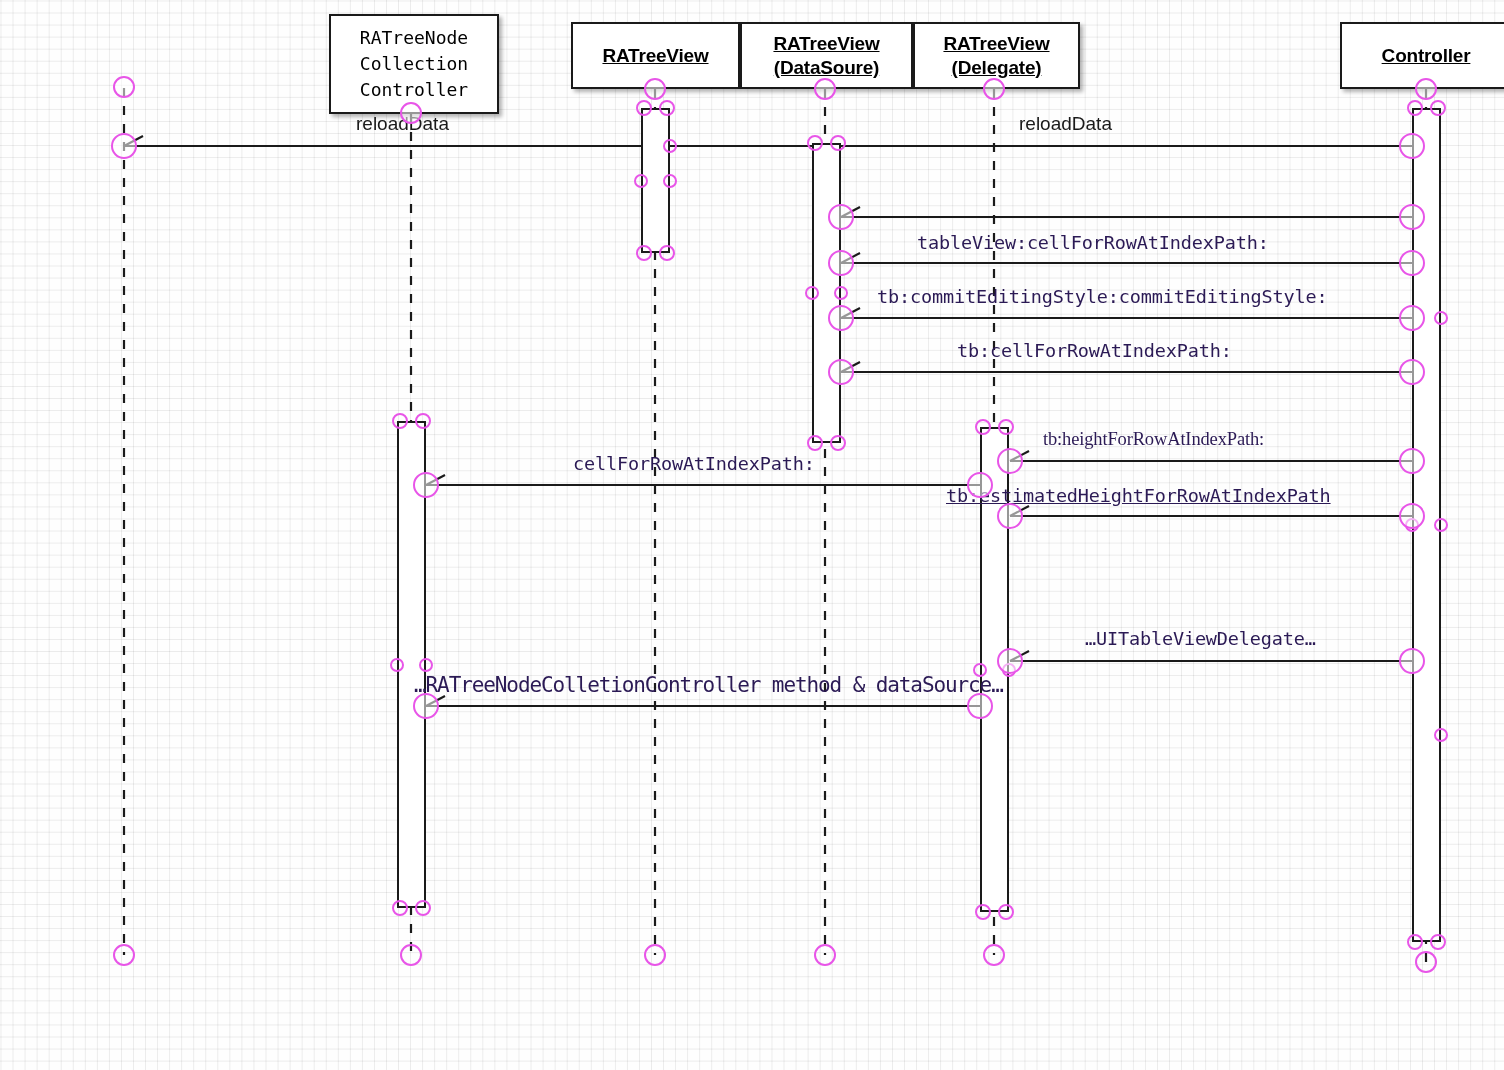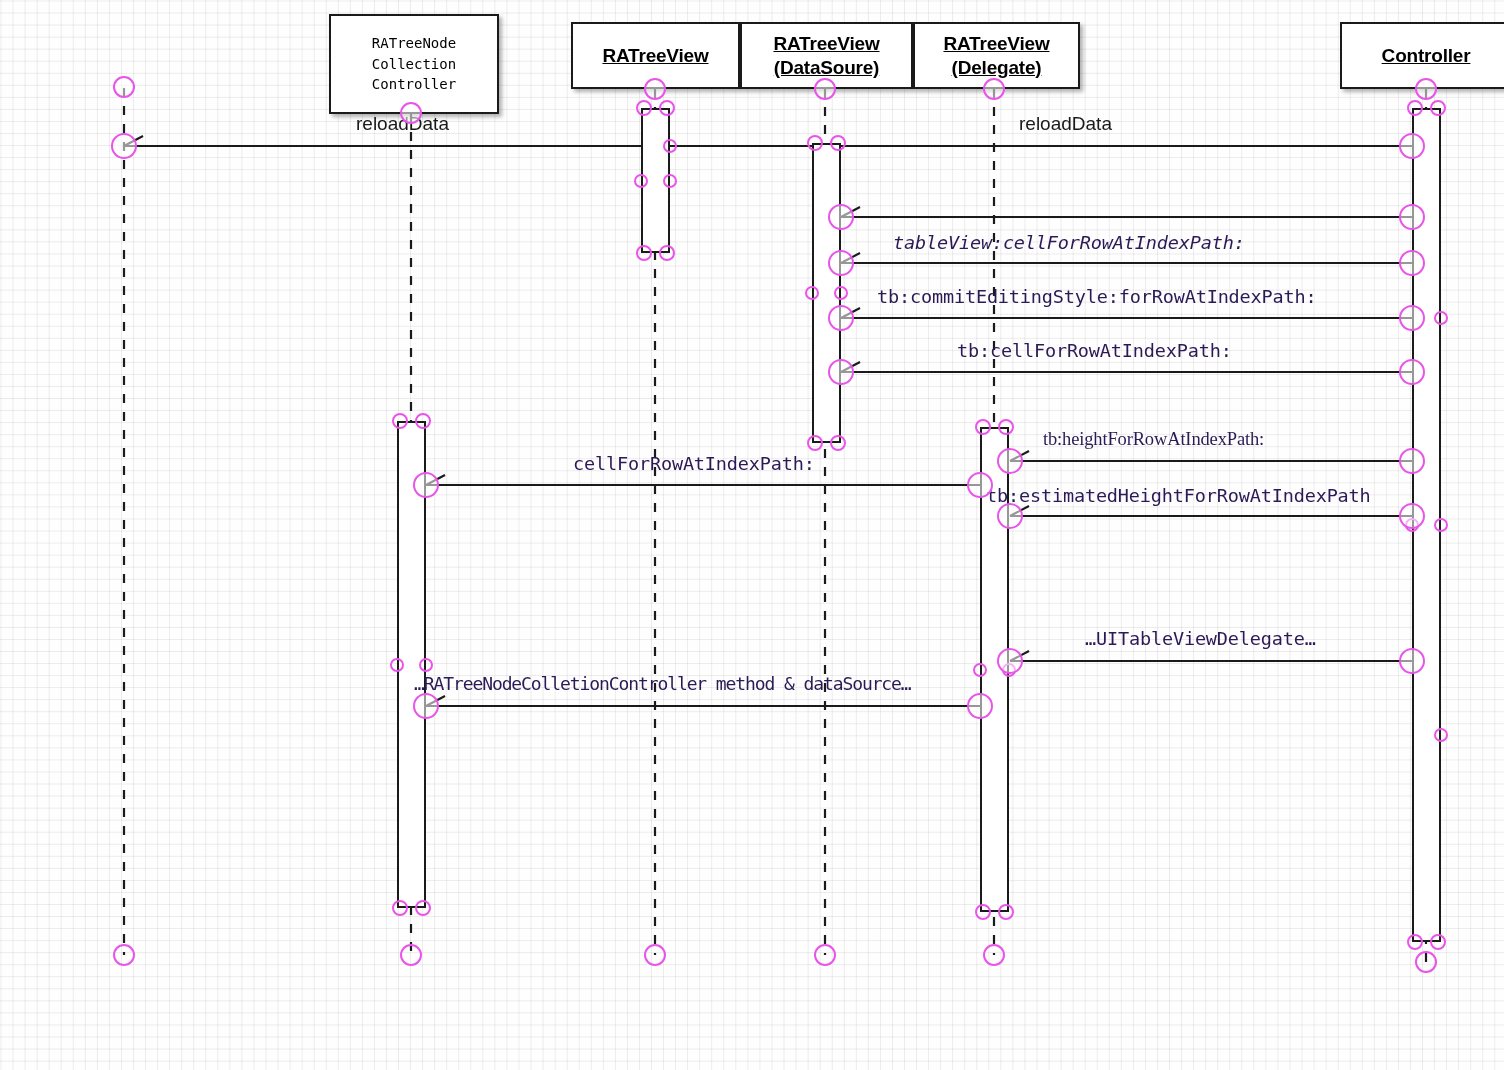--- a/index.html
+++ b/index.html
@@ -44,21 +44,21 @@
     font-family: "Liberation Sans", sans-serif;
     font-weight: bold;
     font-size: 19px;
     color: #000000;
     text-decoration: underline;
     line-height: 1.25;
     letter-spacing: -0.2px;
   }
   .lbl-mono {
     font-family: "DejaVu Sans Mono", monospace;
-    font-size: 14px;
+    font-size: 18px;
     color: #000000;
     line-height: 1.46;
     white-space: pre-line;
   }
   .lbl-cjk {
     font-family: "DejaVu Sans", sans-serif;
     font-weight: bold;
     font-size: 22px;
     color: #000000;
     text-decoration: underline;
@@ -73,21 +73,21 @@
     letter-spacing: -0.15px;
   }
   .msg-label.sans {
     font-family: "Liberation Sans", sans-serif;
     color: #1a1a1a;
     font-size: 19px;
     letter-spacing: 0;
   }
   .msg-label.narrow {
     letter-spacing: -1.1px;
-    font-size: 18px;
+    font-size: 21px;
     text-align: center;
   }
   .activation {
     position: absolute;
     background: #ffffff;
     border: 2.2px solid #1a1a1a;
     box-sizing: border-box;
     z-index: 6;
   }
   .handle {
@@ -166,26 +166,26 @@
   </div>
 
   <div class="activation" style="left:641px;top:108px;width:29px;height:145px;"></div>
   <div class="activation" style="left:812px;top:143px;width:29px;height:300px;"></div>
   <div class="activation" style="left:397px;top:421px;width:29px;height:487px;"></div>
   <div class="activation" style="left:980px;top:427px;width:29px;height:485px;"></div>
   <div class="activation" style="left:1412px;top:108px;width:29px;height:834px;"></div>
 
   <div class="msg-label sans" style="left:356px;top:113px;">reloadData</div>
   <div class="msg-label sans" style="left:1019px;top:113px;">reloadData</div>
-  <div class="msg-label" style="left:893px;top:232px;font-style:italic;">tableView:cellForRowAtIndexPath:</div>
-  <div class="msg-label" style="left:877px;top:286px;">tb:commitEditingStyle:forRowAtIndexPath:</div>
+  <div class="msg-label" style="left:917px;top:232px;">tableView:cellForRowAtIndexPath:</div>
+  <div class="msg-label" style="left:877px;top:286px;">tb:commitEditingStyle:commitEditingStyle:</div>
   <div class="msg-label" style="left:957px;top:340px;">tb:cellForRowAtIndexPath:</div>
   <div class="msg-label" style="left:1043px;top:429px;font-family:Liberation Serif, serif;">tb:heightForRowAtIndexPath:</div>
   <div class="msg-label" style="left:573px;top:453px;">cellForRowAtIndexPath:</div>
-  <div class="msg-label" style="left:986px;top:485px;">tb:estimatedHeightForRowAtIndexPath</div>
+  <div class="msg-label" style="left:946px;top:485px;text-decoration:underline;">tb:estimatedHeightForRowAtIndexPath</div>
   <div class="msg-label" style="left:1085px;top:628px;">…UITableViewDelegate…</div>
   <div class="msg-label narrow" style="left:414px;top:673px;">…RATreeNodeColletionController method &amp; dataSource…</div>
 
   <div id="handles">
       <div class="handle filled" style="left: 113px; top: 76px; width: 22px; height: 22px;"></div>
       <div class="handle filled" style="left: 400px; top: 102px; width: 22px; height: 22px;"></div>
       <div class="handle filled" style="left: 644px; top: 78px; width: 22px; height: 22px;"></div>
       <div class="handle filled" style="left: 814px; top: 78px; width: 22px; height: 22px;"></div>
       <div class="handle filled" style="left: 983px; top: 78px; width: 22px; height: 22px;"></div>
       <div class="handle filled" style="left: 1415px; top: 78px; width: 22px; height: 22px;"></div>

